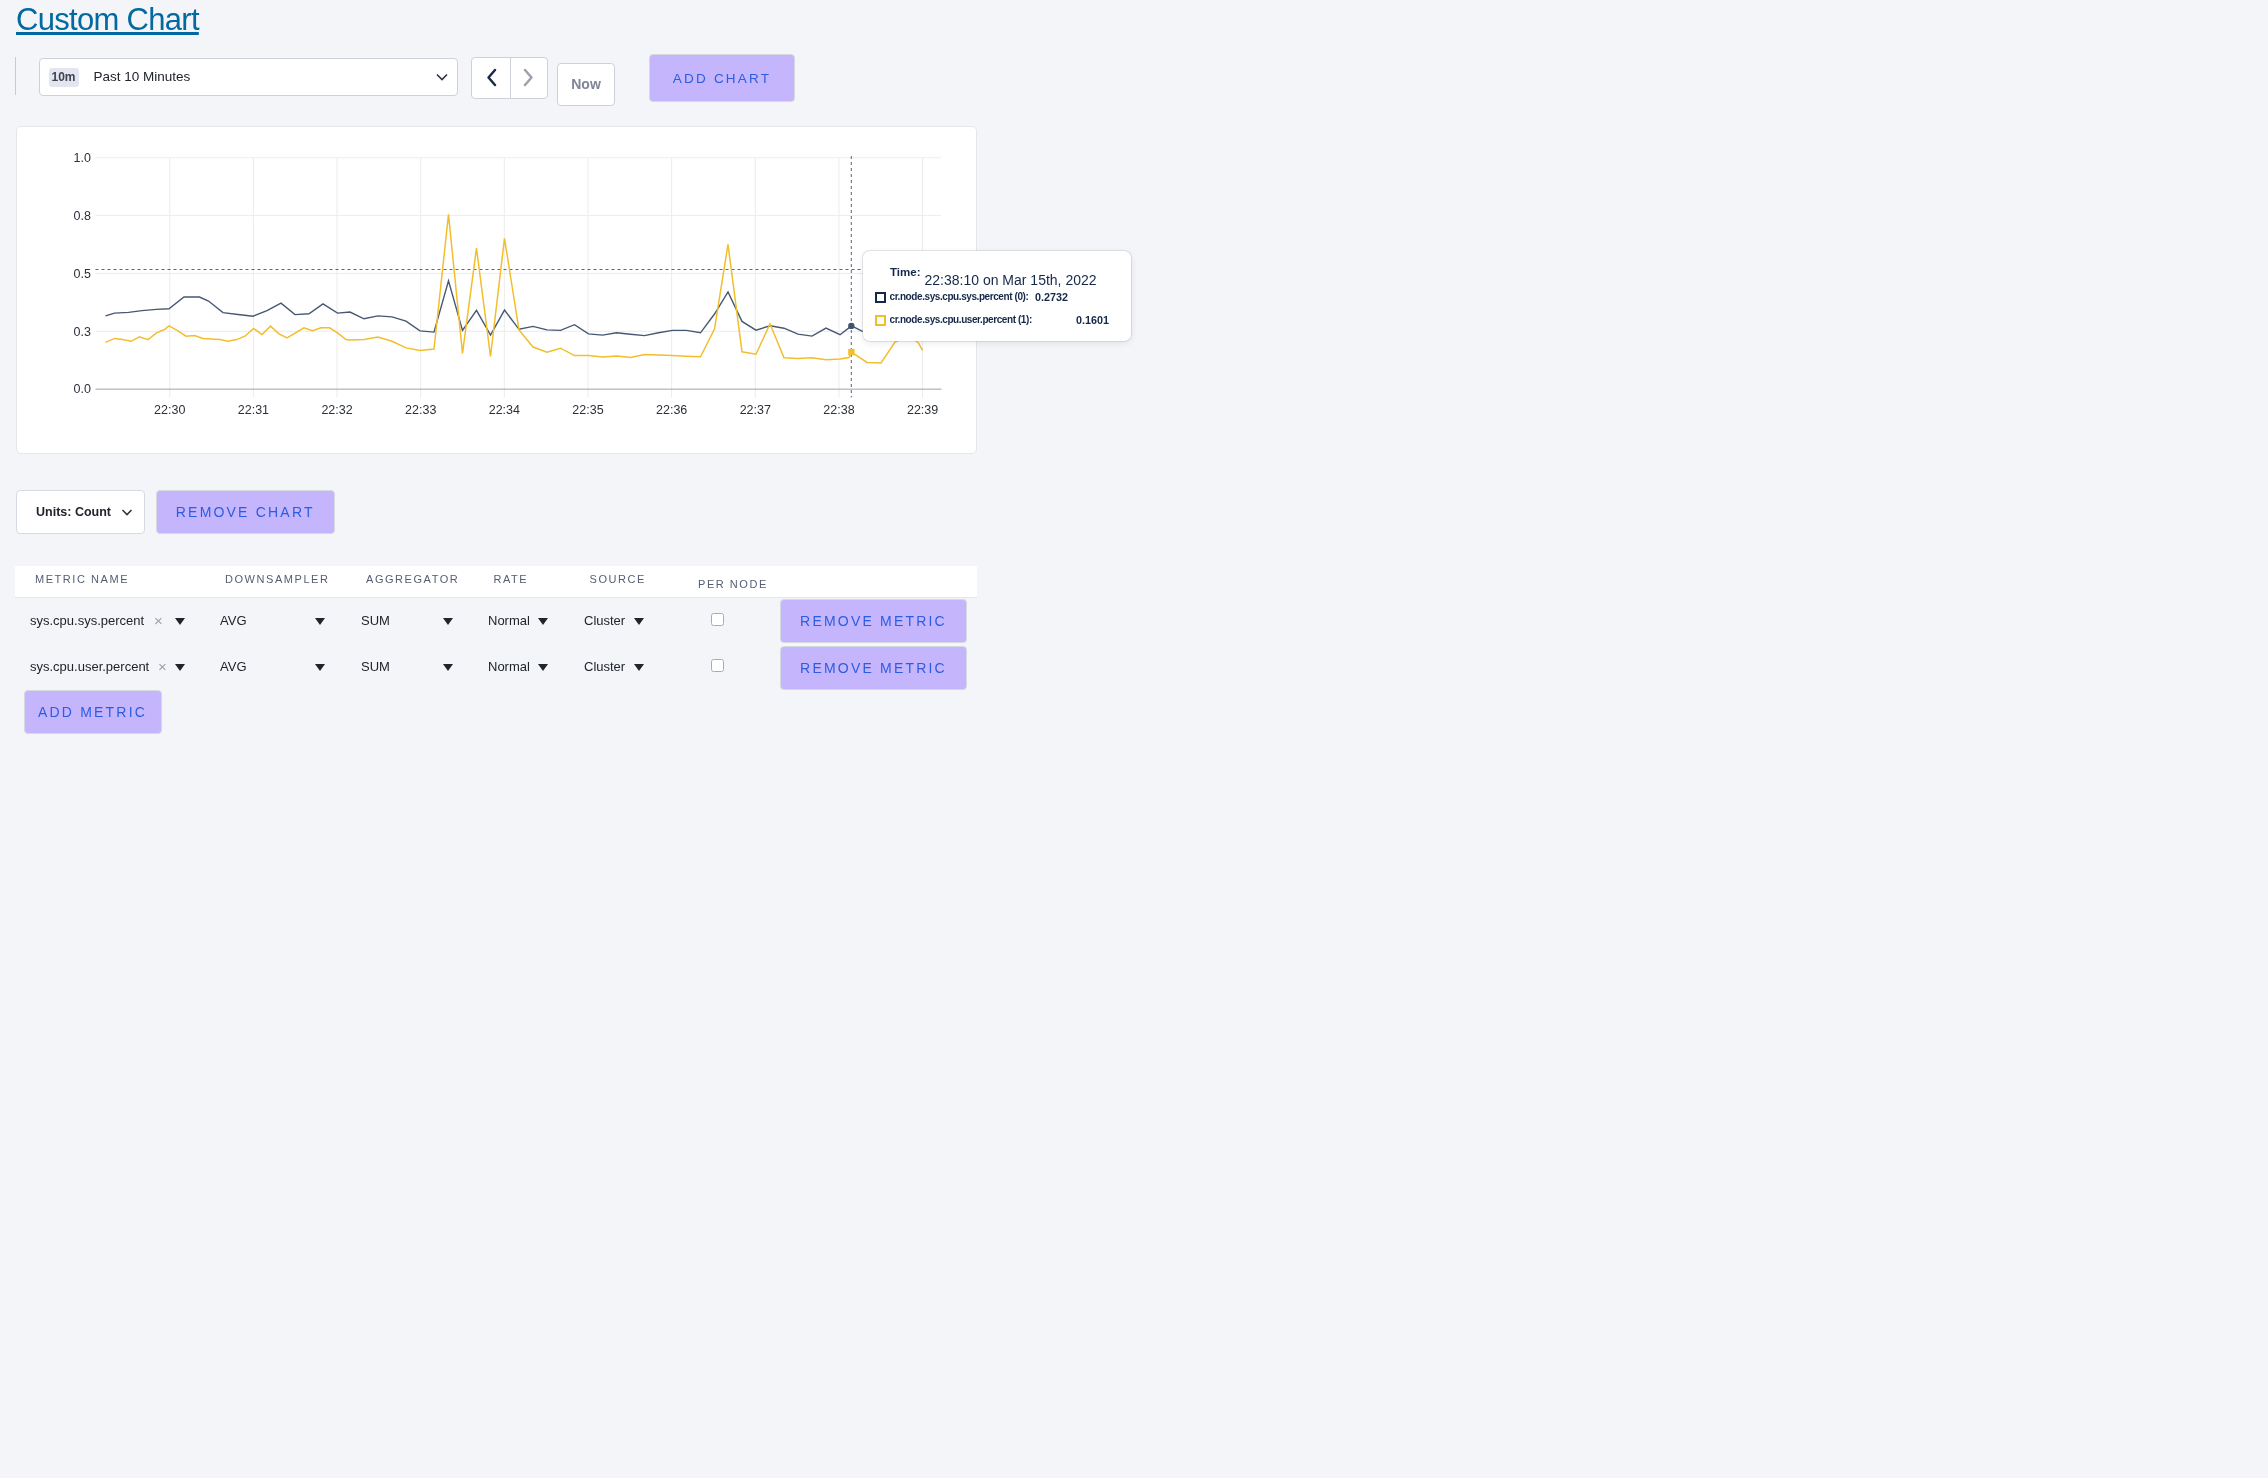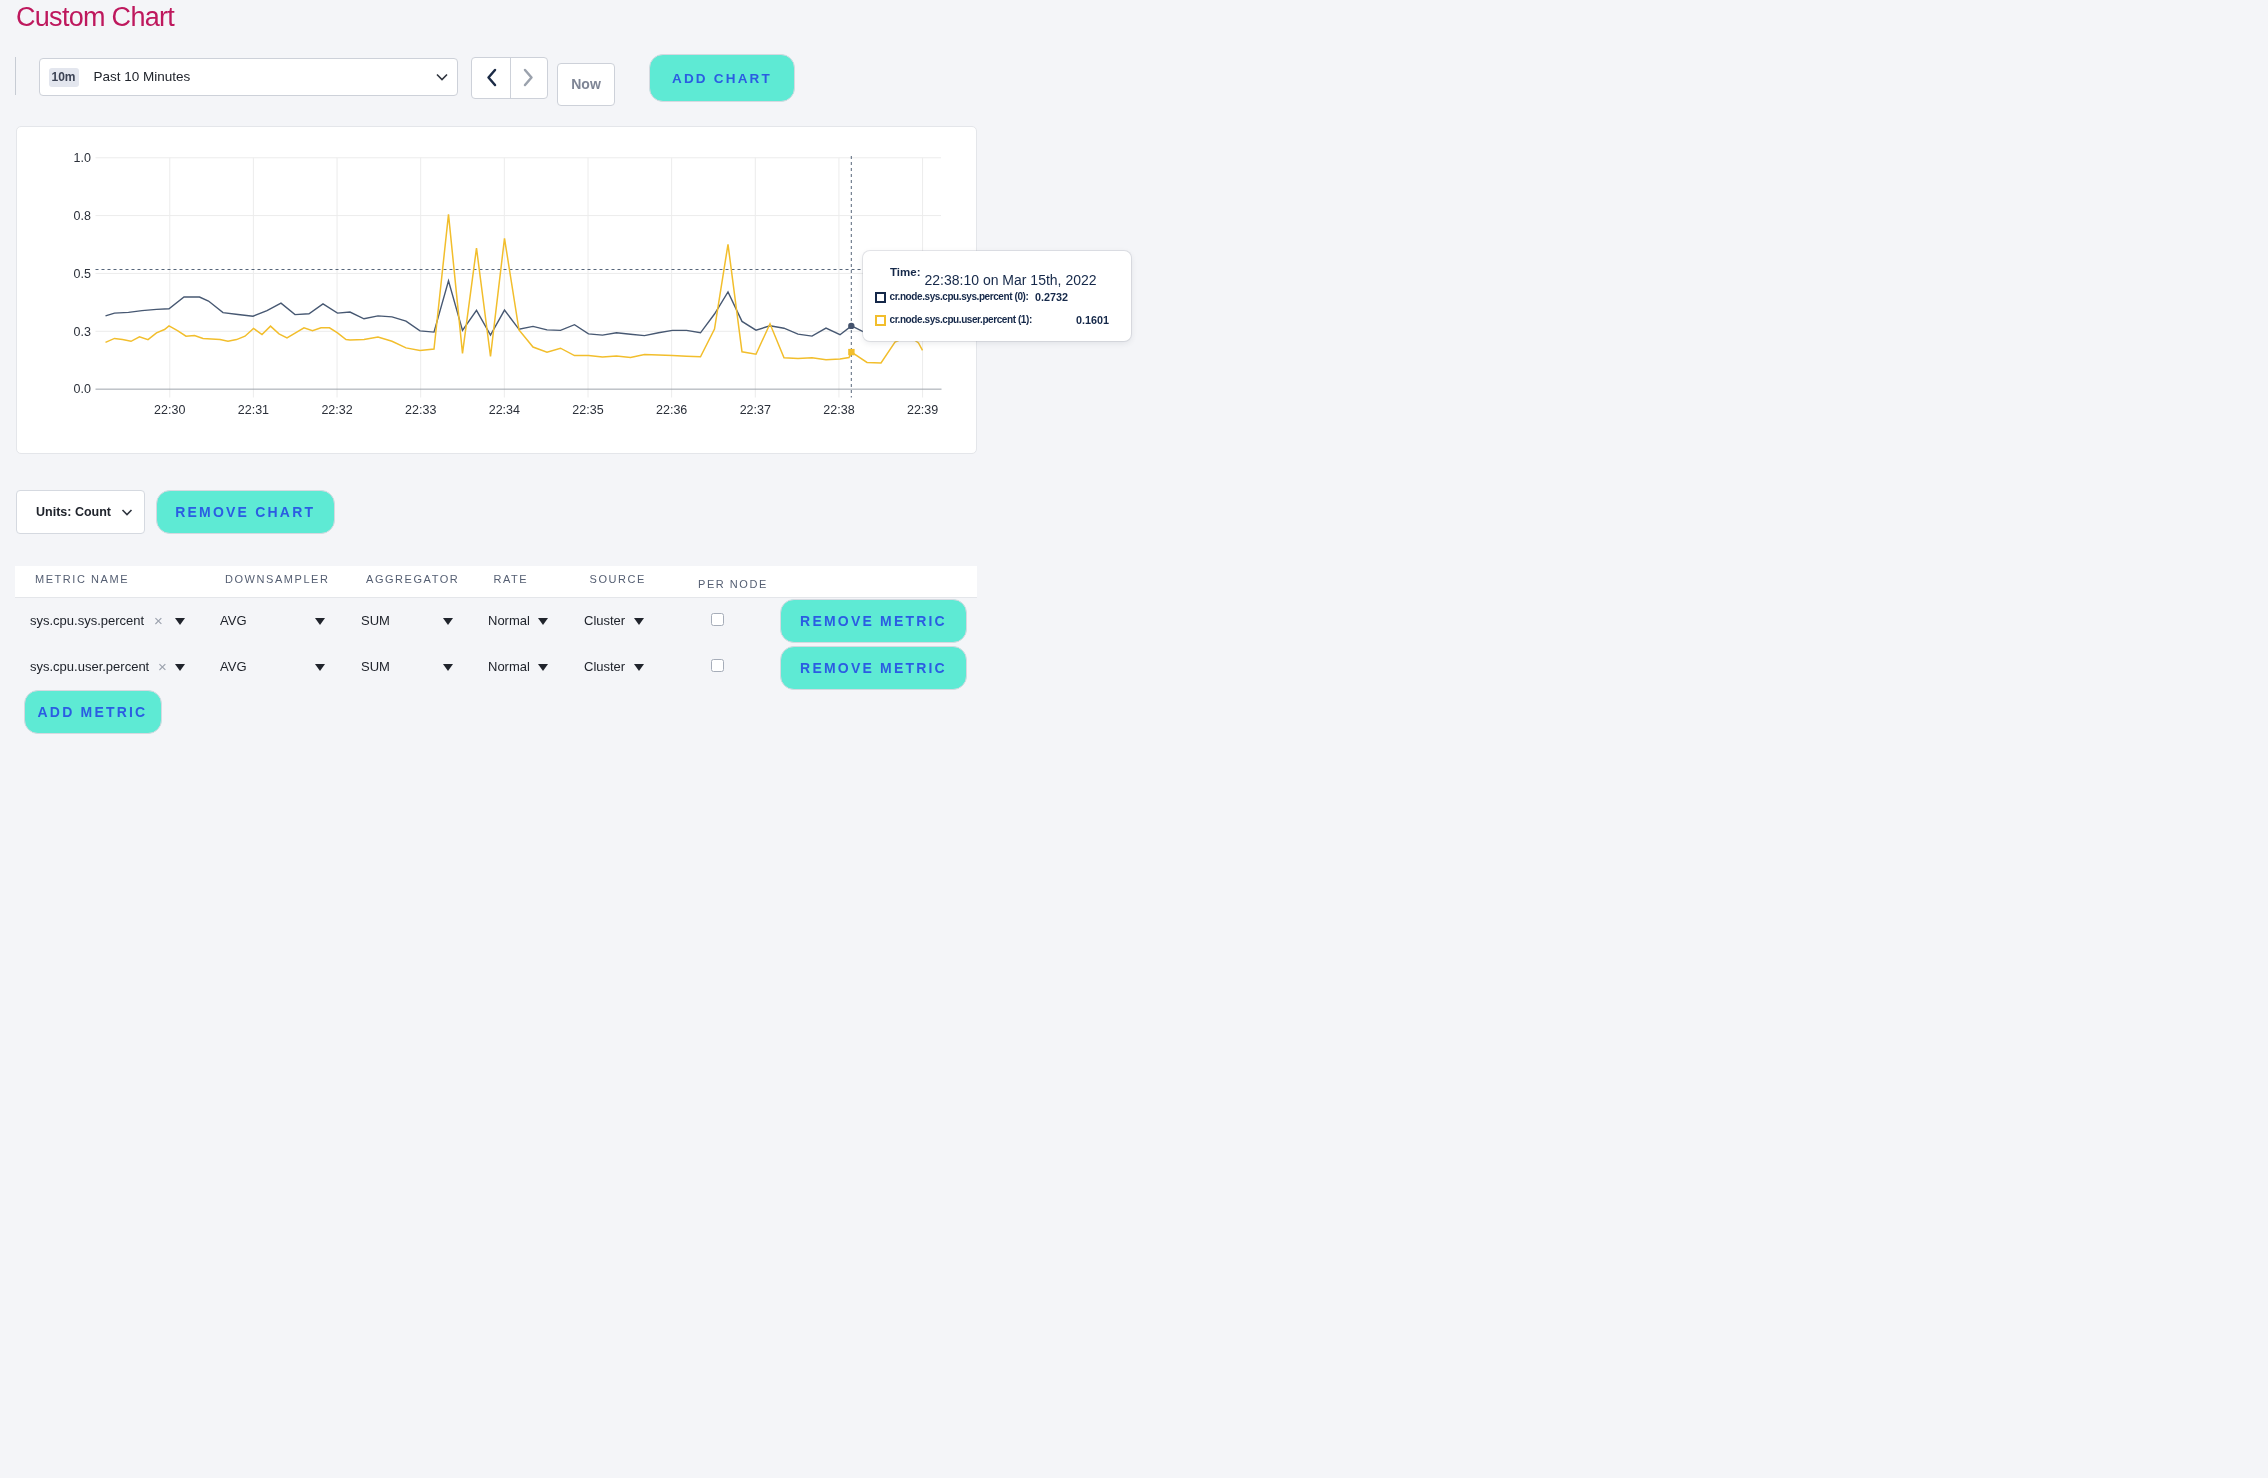--- a/index.html
+++ b/index.html
@@ -1,26 +1,26 @@
 <!DOCTYPE html>
 <html><head>
 <meta charset="utf-8">
 <style>
   * { margin:0; padding:0; box-sizing:border-box; }
   html,body { width:1134px; height:739px; background:#f4f5f8; font-family:"Liberation Sans",sans-serif; overflow:hidden; }
   .abs { position:absolute; }
-  .btn { position:absolute; background:#5eead4; border:1px solid #d5d9e0; border-radius:14px; color:#2b5ce2; font-size:13px; letter-spacing:2.2px; font-weight:700; display:flex; align-items:center; justify-content:center; }
+  .btn { position:absolute; background:#c4b5fd; border:1px solid #d5d9e0; border-radius:4px; color:#2b5ce2; font-size:13px; letter-spacing:2.2px; font-weight:400; display:flex; align-items:center; justify-content:center; }
   .hdr { position:absolute; color:#545e72; font-size:11px; letter-spacing:1.55px; font-weight:400; }
   .rowtxt { position:absolute; color:#20242c; font-size:13px; }
   .tri { display:inline-block; width:0; height:0; border-left:5.5px solid transparent; border-right:5.5px solid transparent; border-top:7px solid #20242c; vertical-align:middle; }
 </style>
 </head>
 <body>
 
-<div class="abs" style="left:16px; top:1.5px; font-size:27px; letter-spacing:-0.7px; color:#be185d;">Custom Chart</div>
+<div class="abs" style="left:16px; top:1.5px; font-size:31px; letter-spacing:-0.7px; color:#0369a1;text-decoration:underline;">Custom Chart</div>
 
 <div class="abs" style="left:15px; top:57px; width:1px; height:38px; background:#c7ccd4;"></div>
 
 <div class="abs" style="left:38.5px; top:57.5px; width:419px; height:38px; background:#fff; border:1px solid #cdd1d9; border-radius:4px;text-decoration:underline;">
   <div class="abs" style="left:9px; top:9px; width:30px; height:19px; background:#e3e6ee; border-radius:3px; text-align:center; font-size:12px; font-weight:700; color:#3c4354; line-height:19px;">10m</div>
   <div class="abs" style="left:54px; top:10px; font-size:13.5px; color:#20242c;">Past 10 Minutes</div>
   <svg class="abs" style="left:395px; top:13px;" width="14" height="10" viewBox="0 0 14 10">
       <path d="M2 2.5 L7 7.5 L12 2.5" stroke="#30353f" stroke-width="1.6" fill="none"></path>
     </svg>
 </div>

